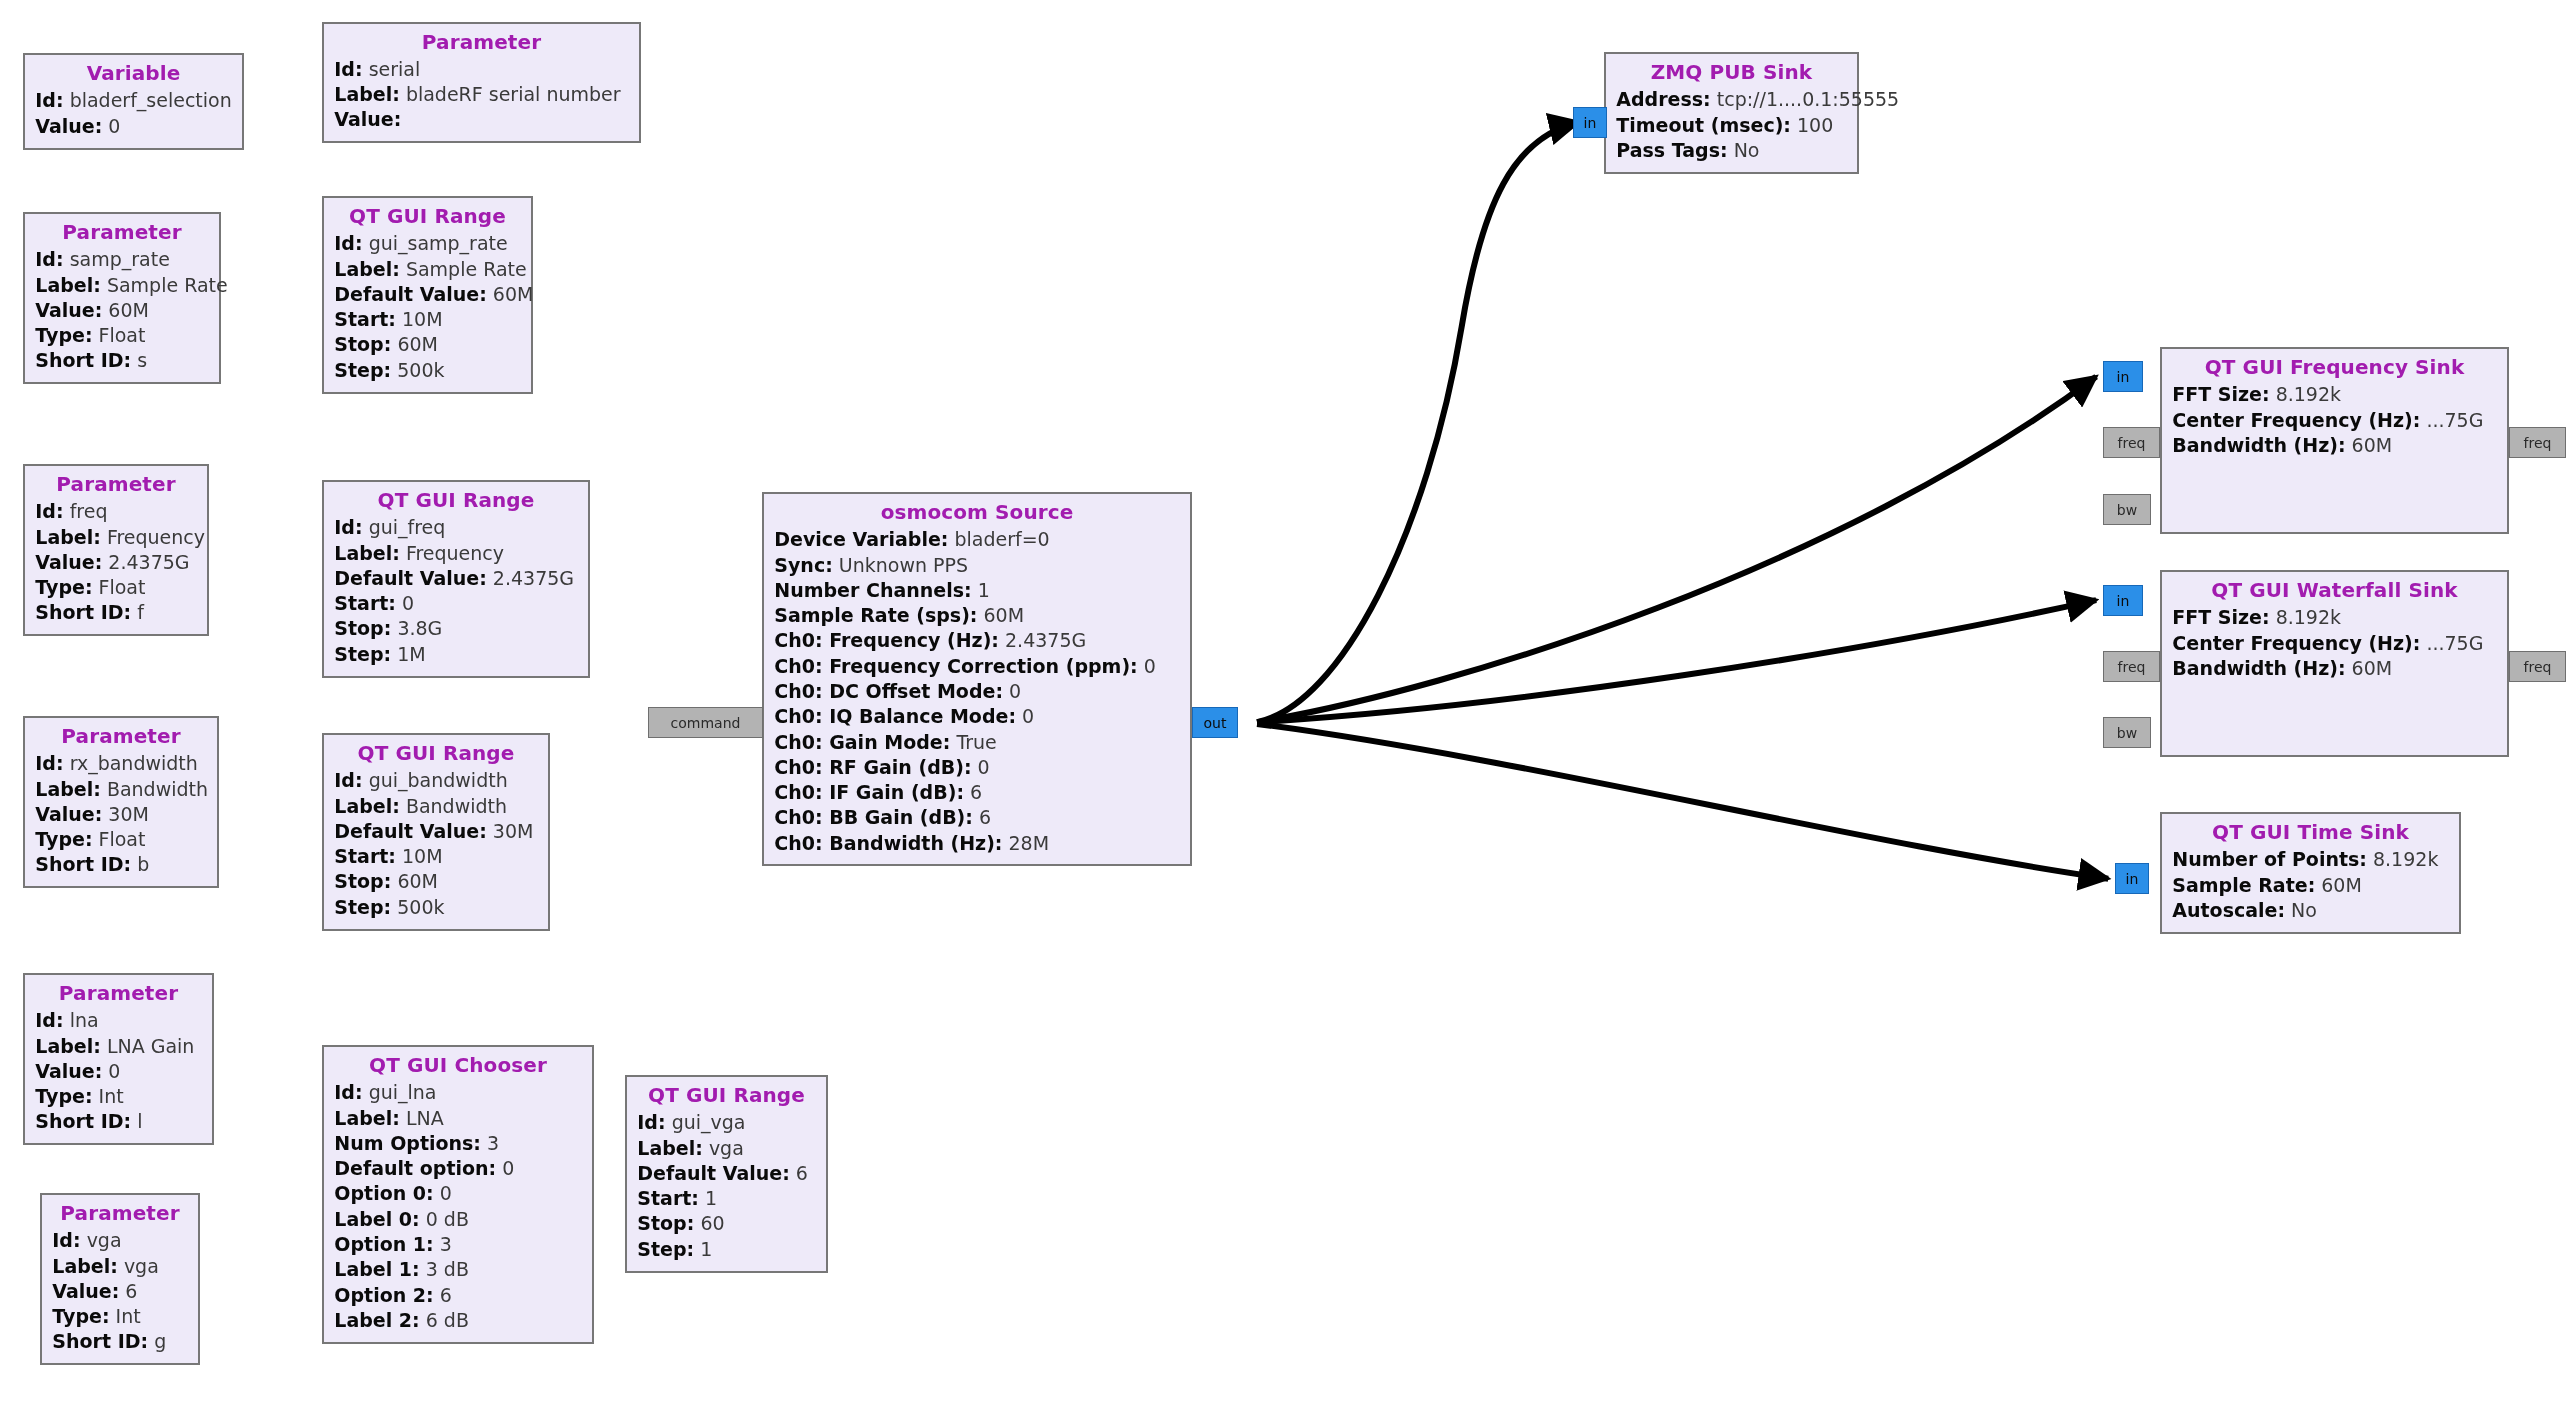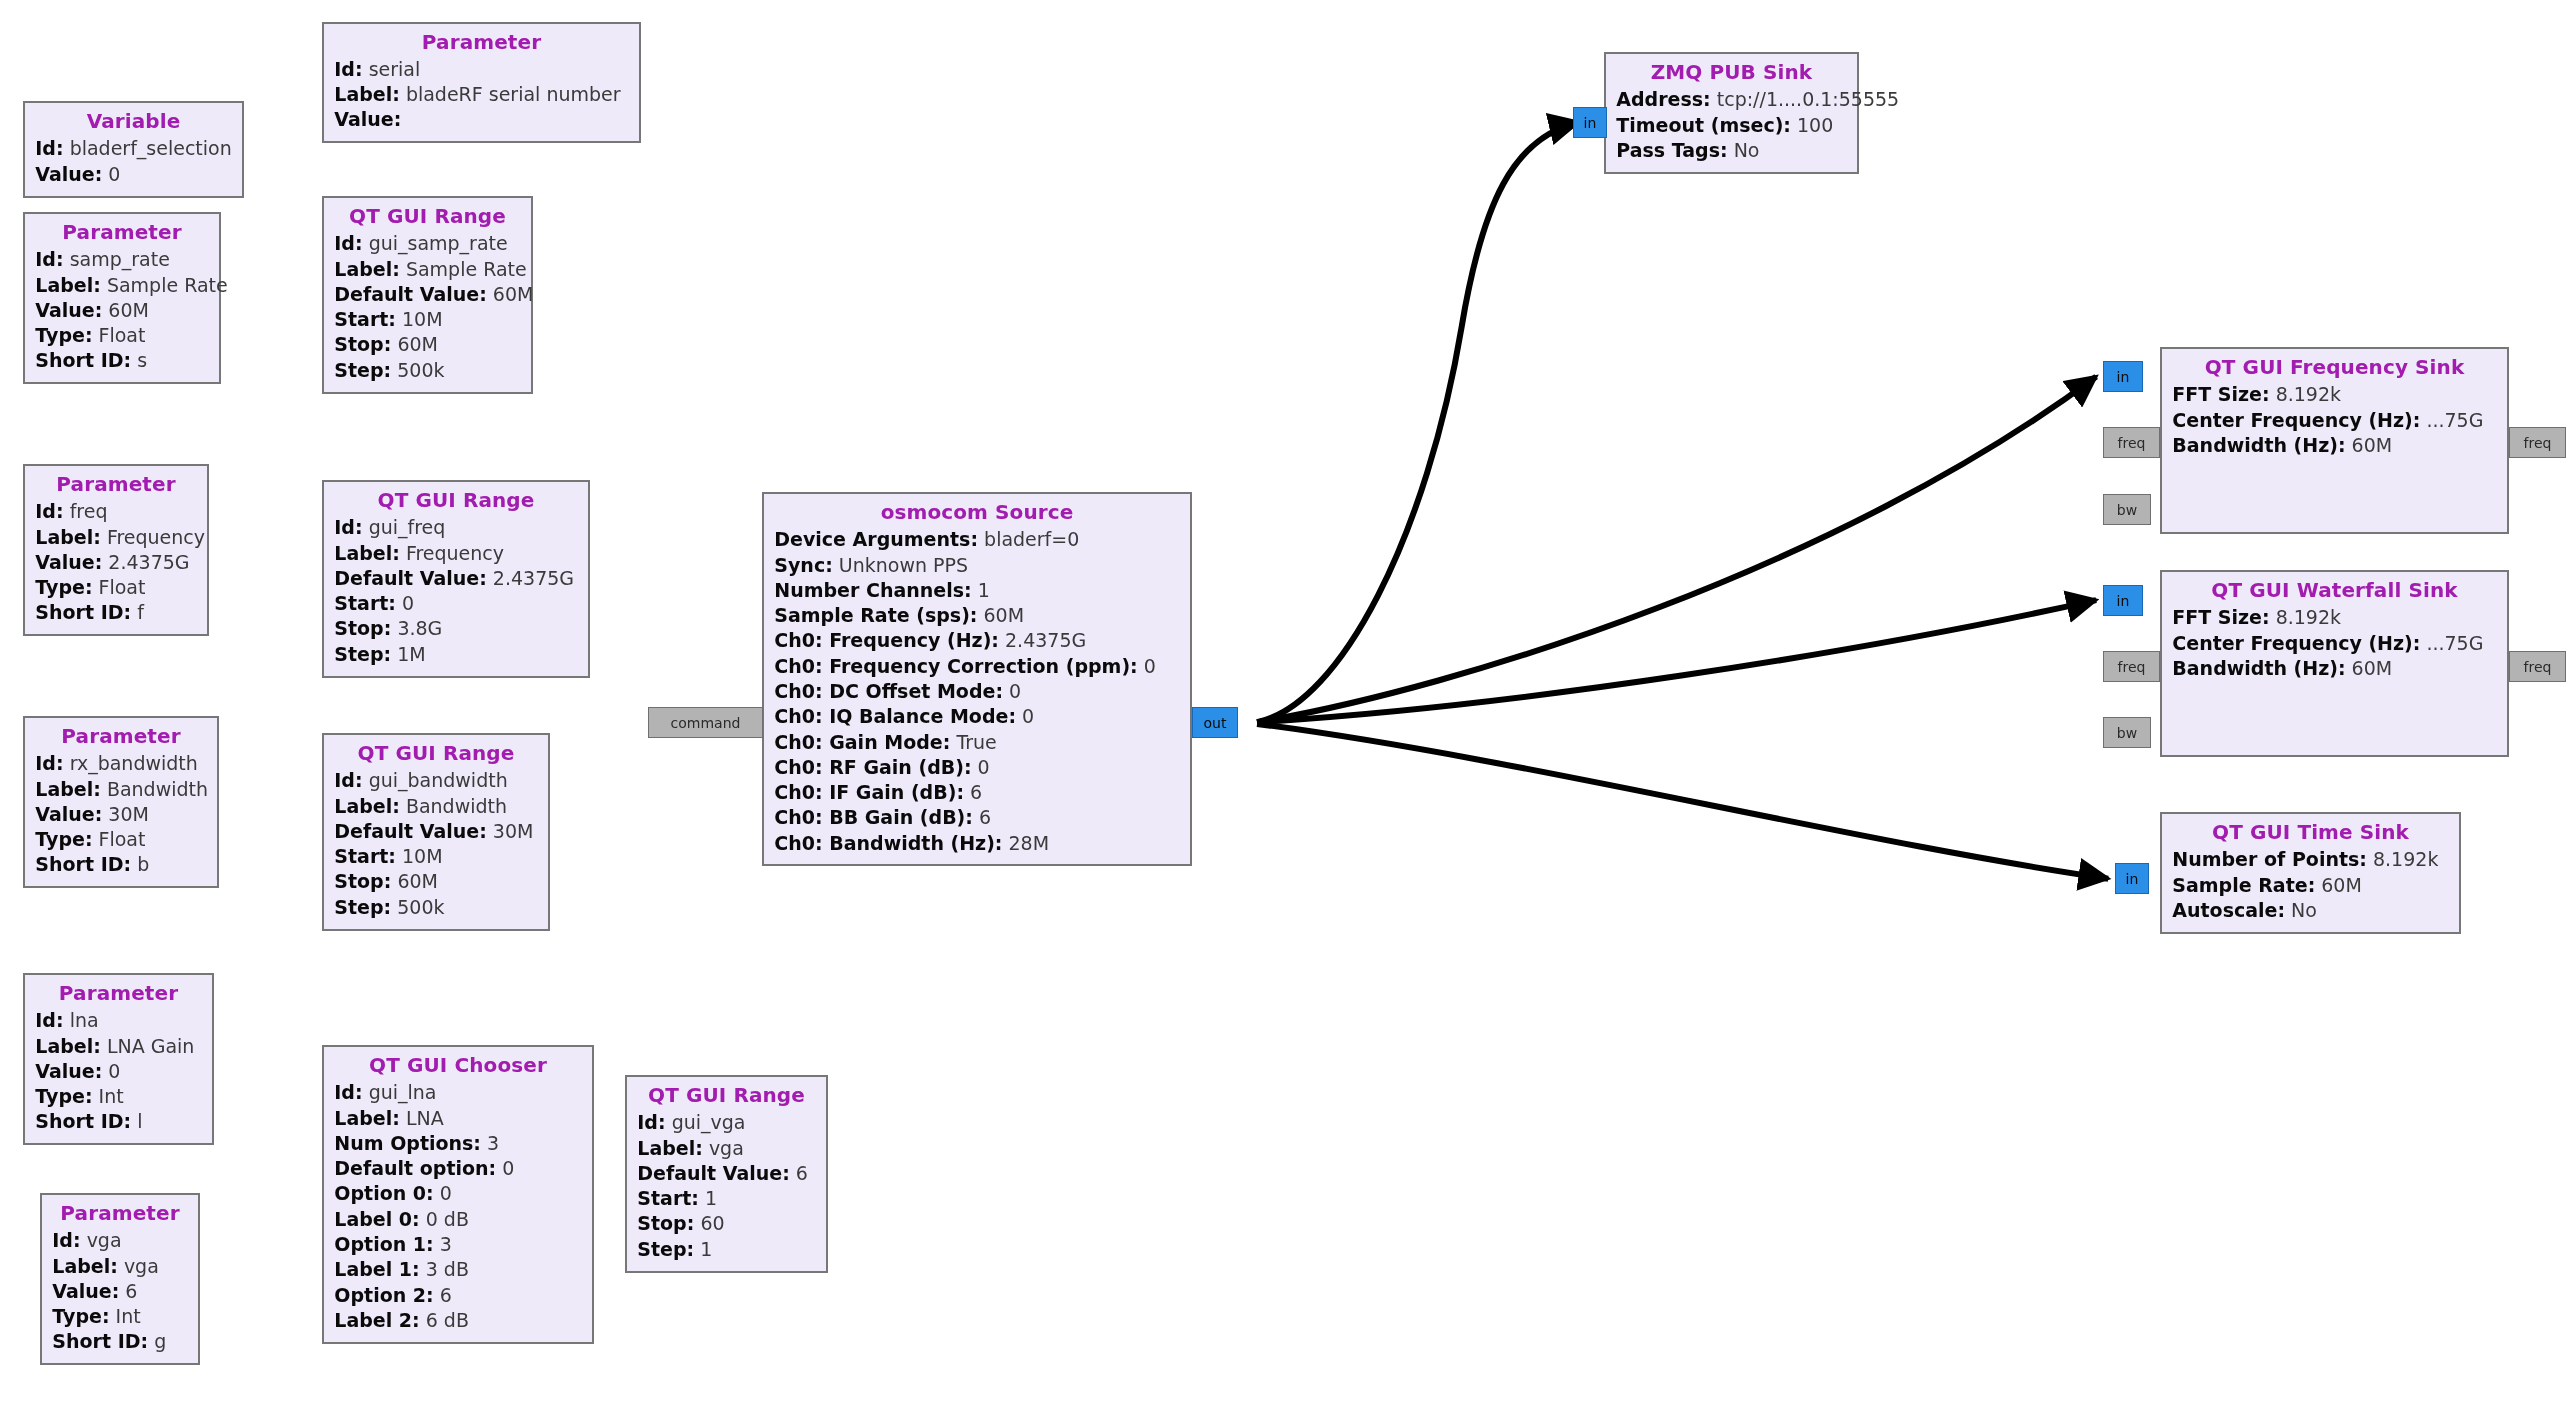--- a/index.html
+++ b/index.html
@@ -89,21 +89,21 @@
 
     <path d="M 1462 840 C 1560 820 1660 620 1700 380 C 1724 236 1760 160 1836 142" stroke="#000000" stroke-width="7" fill="none" marker-end="url(#arrow)"></path>
 
     <path d="M 1462 840 C 1700 800 2140 660 2438 438" stroke="#000000" stroke-width="7" fill="none" marker-end="url(#arrow)"></path>
 
     <path d="M 1462 840 C 1760 822 2160 760 2438 698" stroke="#000000" stroke-width="7" fill="none" marker-end="url(#arrow)"></path>
 
     <path d="M 1462 842 C 1760 880 2160 980 2452 1022" stroke="#000000" stroke-width="7" fill="none" marker-end="url(#arrow)"></path>
   </svg>
 
-  <div class="block" style="left:23px; top:53px; width:221px;margin-top:48px;">
+  <div class="block" style="left:23px; top:53px; width:221px;">
     <div class="title">Variable</div>
     <div class="row"><b>Id:</b> <span>bladerf_selection</span></div>
     <div class="row"><b>Value:</b> <span>0</span></div>
   </div>
 
   <div class="block" style="left:322px; top:21.5px; width:319px;">
     <div class="title">Parameter</div>
     <div class="row"><b>Id:</b> <span>serial</span></div>
     <div class="row"><b>Label:</b> <span>bladeRF serial number</span></div>
     <div class="row"><b>Value:</b> <span></span></div>
@@ -207,21 +207,21 @@
     <div class="row"><b>Stop:</b> <span>60</span></div>
     <div class="row"><b>Step:</b> <span>1</span></div>
   </div>
 
   <div class="port msg" style="left:648px; top:707px; width:115px; height:31px;">
     <span>command</span>
   </div>
 
   <div class="block" style="left:762px; top:492px; width:430px;">
     <div class="title">osmocom Source</div>
-    <div class="row"><b>Device Arguments:</b> <span>bladerf=0</span></div>
+    <div class="row"><b>Device Variable:</b> <span>bladerf=0</span></div>
     <div class="row"><b>Sync:</b> <span>Unknown PPS</span></div>
     <div class="row"><b>Number Channels:</b> <span>1</span></div>
     <div class="row"><b>Sample Rate (sps):</b> <span>60M</span></div>
     <div class="row"><b>Ch0: Frequency (Hz):</b> <span>2.4375G</span></div>
     <div class="row"><b>Ch0: Frequency Correction (ppm):</b> <span>0</span></div>
     <div class="row"><b>Ch0: DC Offset Mode:</b> <span>0</span></div>
     <div class="row"><b>Ch0: IQ Balance Mode:</b> <span>0</span></div>
     <div class="row"><b>Ch0: Gain Mode:</b> <span>True</span></div>
     <div class="row"><b>Ch0: RF Gain (dB):</b> <span>0</span></div>
     <div class="row"><b>Ch0: IF Gain (dB):</b> <span>6</span></div>

